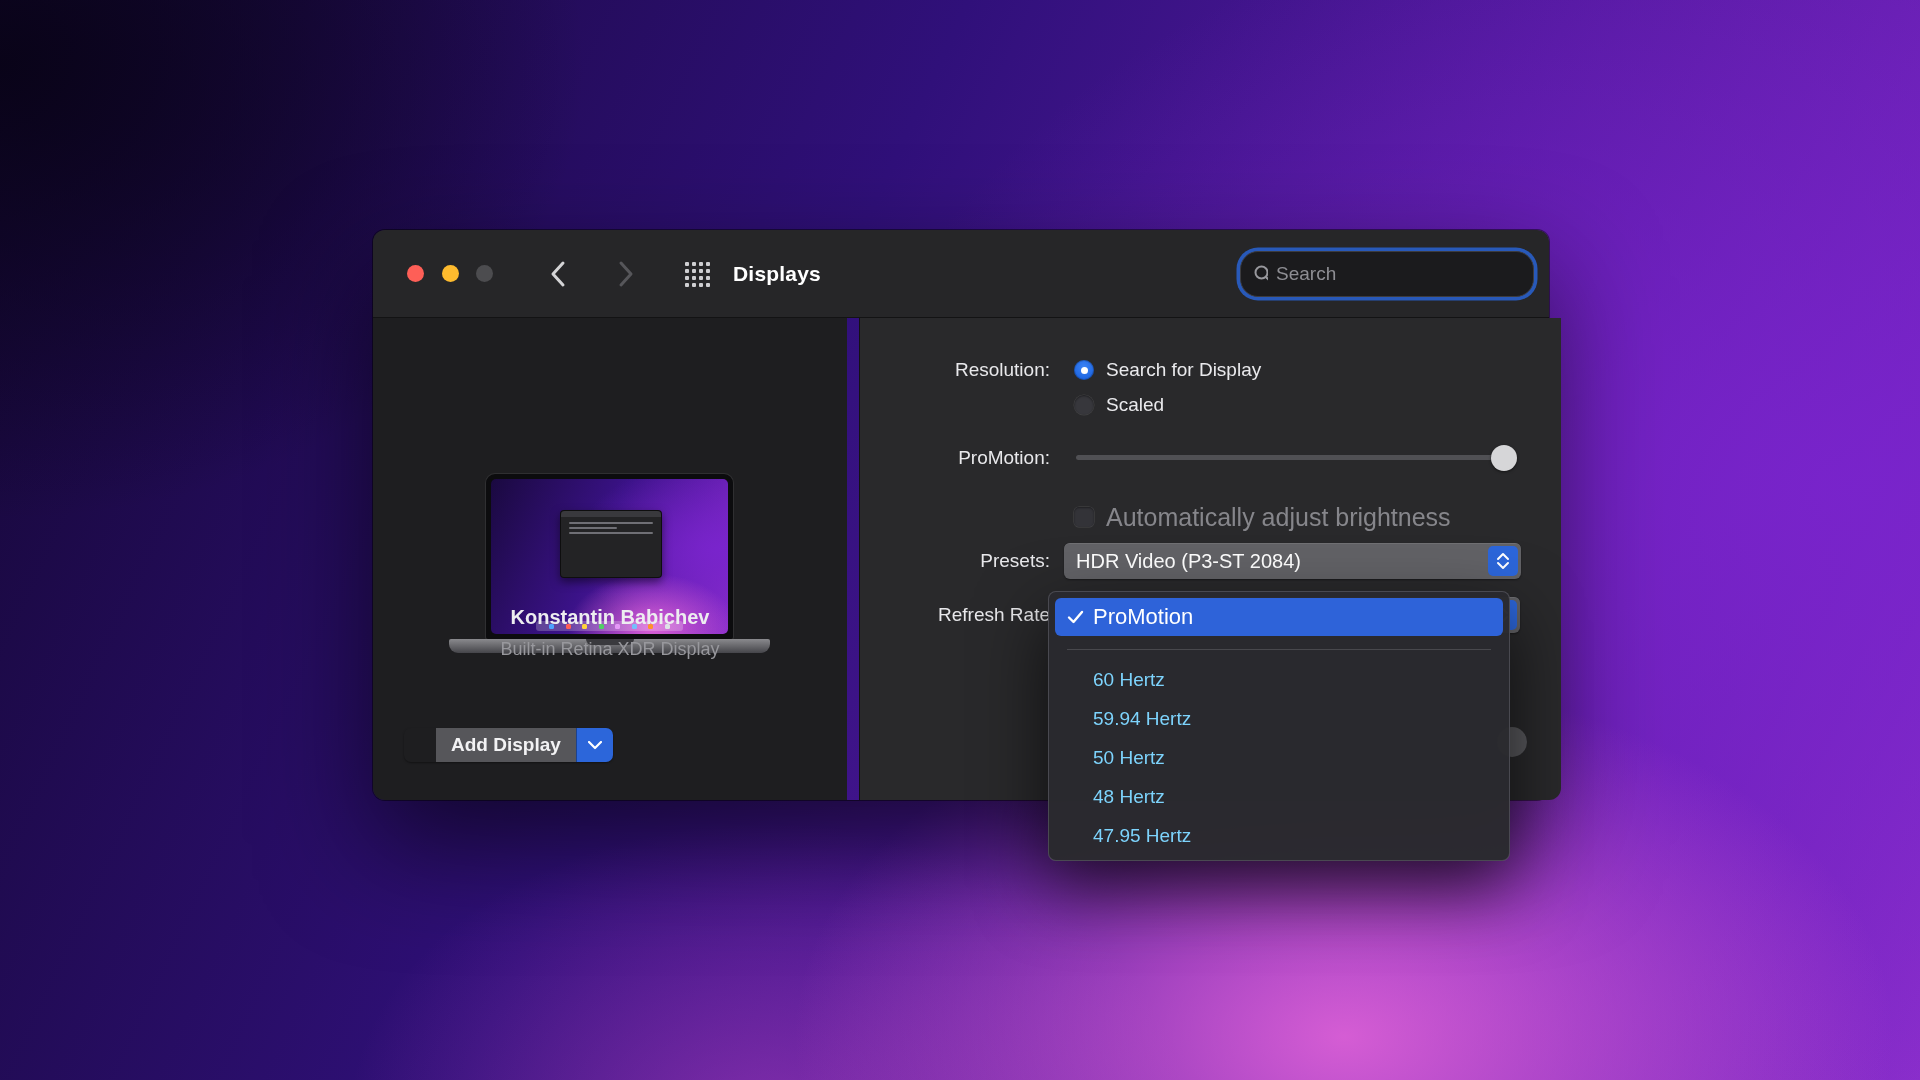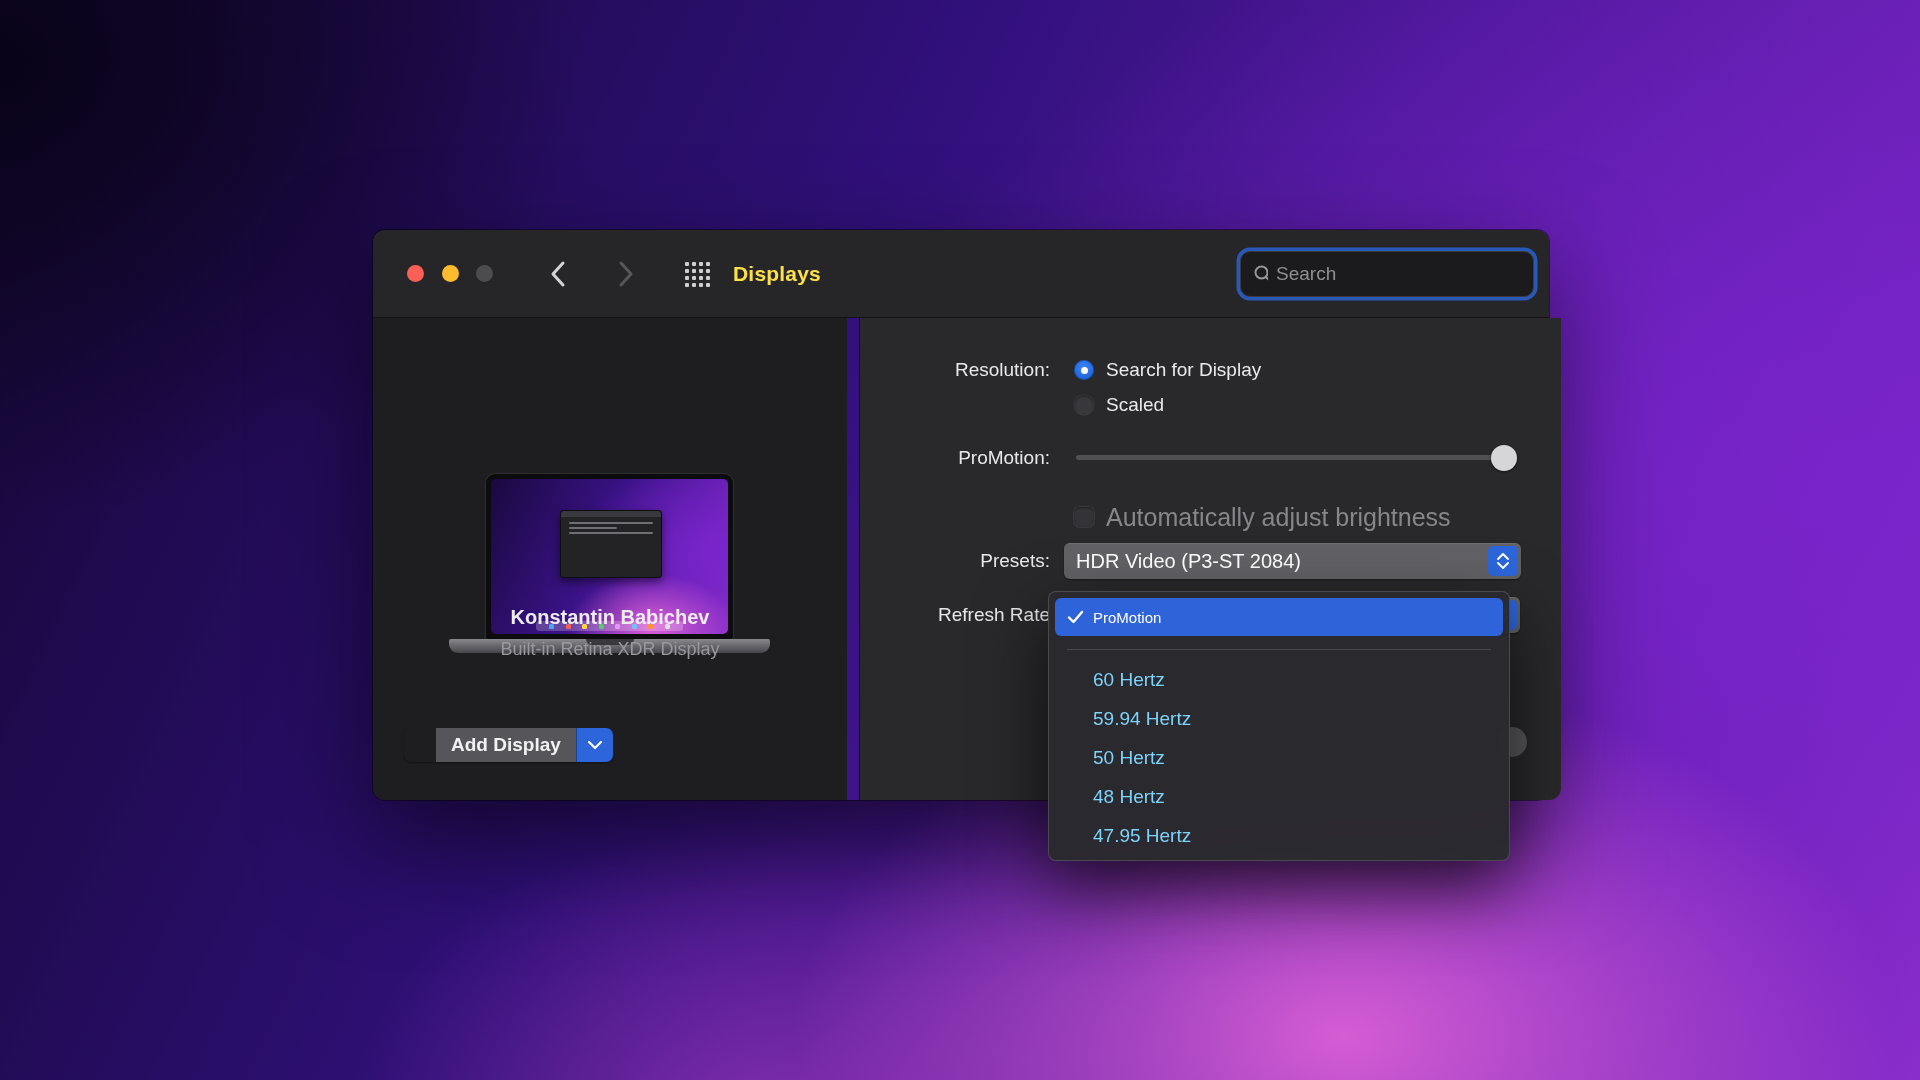--- a/index.html
+++ b/index.html
@@ -32,25 +32,25 @@
   .tl-red    { left:34px;  background:#fe5f57; }
   .tl-yellow { left:69px;  background:#febb2e; }
   .tl-gray   { left:103px; background:#4c4c4f; }
 
   .navbtn { position:absolute; top:29px; width:30px; height:30px; display:flex; align-items:center; justify-content:center; }
   .nav-back { left:171px; }
   .nav-fwd  { left:237px; }
   .gridbtn  { position:absolute; left:311px; top:31px; width:26px; height:26px; }
   .win-title {
     position:absolute; left:360px; top:0; height:88px; display:flex; align-items:center;
-    font-size:21px; font-weight:700; color:#fde047; letter-spacing:0.2px;
+    font-size:21px; font-weight:700; color:#ffffff; letter-spacing:0.2px;
   }
   .searchbox {
     position:absolute; left:867px; top:21px; width:294px; height:46px;
-    background:#1b1b1d; border-radius:10px; border:1px solid #3c3c40;
+    background:#1b1b1d; border-radius:18px; border:1px solid #3c3c40;
     box-shadow:0 0 0 3.5px rgba(41,99,210,0.85);
     display:flex; align-items:center; padding:0 12px;
   }
   .searchbox input {
     flex:1; background:transparent; border:none; outline:none;
     color:#e4e4e6; font-size:19px; margin-left:8px;
     font-family:"Liberation Sans","DejaVu Sans",sans-serif;
   }
   .searchbox input::placeholder { color:#8e8e93; }
 
@@ -174,21 +174,21 @@
   
   .menu {
     position:absolute; left:188px; top:273px; width:462px; height:270px;
     background:rgba(42,42,46,0.98); border:1px solid rgba(135,135,145,0.35);
     border-radius:8px; box-shadow:0 28px 70px rgba(0,0,0,0.65);
     padding:6px; z-index:10;
   }
   .menu-item-selected {
     height:38px; background:#2e63d9; border-radius:6px;
     display:flex; align-items:center; padding-left:12px;
-    color:#fff; font-size:15px;
+    color:#fff; font-size:22px;
   }
   .menu-check { width:26px; display:flex; align-items:center; }
   .menu-sep { height:1px; background:rgba(255,255,255,0.15); margin:13px 12px 10px 12px; }
   .menu-item {
     height:39px; display:flex; align-items:center; padding-left:38px;
     color:#7dd3fc; font-size:19px; border-radius:6px;
   }
 </style>
 </head>
 <body>

